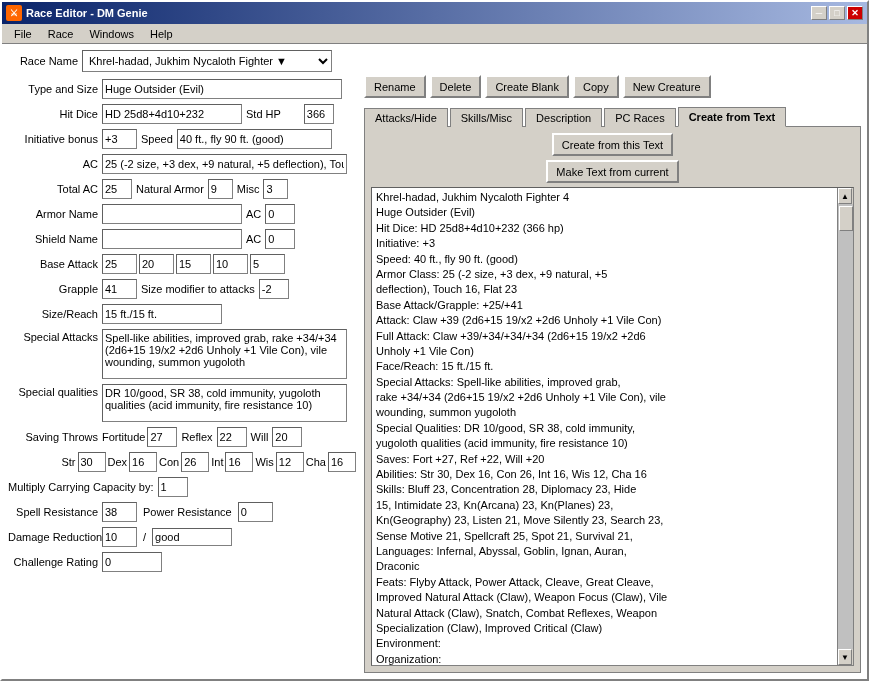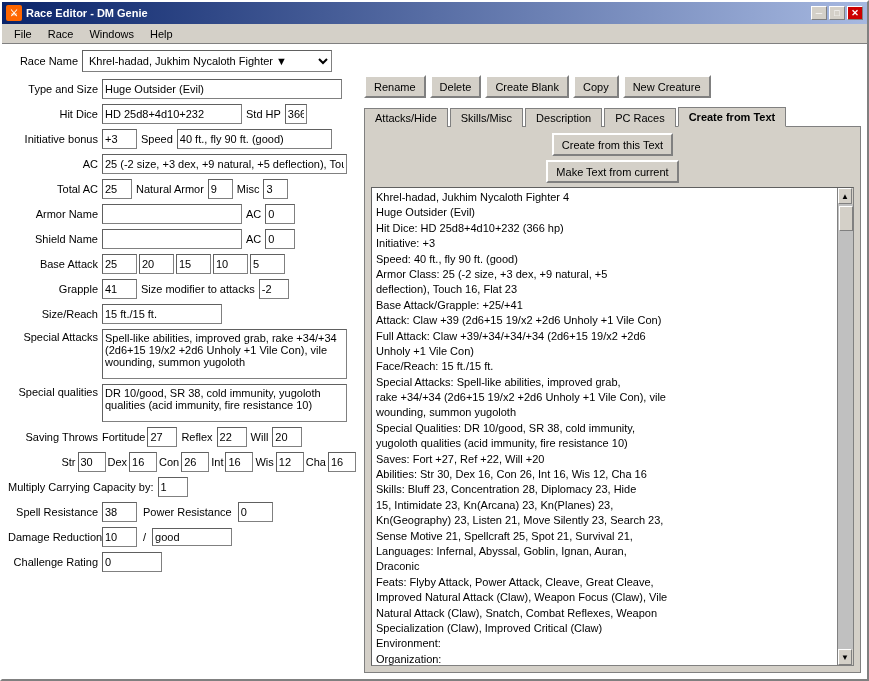--- a/index.html
+++ b/index.html
@@ -223,21 +223,21 @@
 
         <div class="form-row">
           <span class="form-label">Type and Size</span>
           <input type="text" class="large-input" style="width: 240px;" value="Huge Outsider (Evil)">
         </div>
 
         <div class="form-row">
           <span class="form-label">Hit Dice</span>
           <input type="text" style="width: 140px;" value="HD 25d8+4d10+232">
           <span style="margin:0 4px;">Std HP</span>
-          <input type="text" class="small-input" style="width: 22px;" value="366">
+          <input type="text" class="small-input" style="width: 30px; margin-left: 19px;" value="366">
         </div>
 
         <div class="form-row">
           <span class="form-label">Initiative bonus</span>
           <input type="text" class="small-input" style="width: 35px;" value="+3">
           <span style="margin:0 4px;">Speed</span>
           <input type="text" style="width: 155px;" value="40 ft., fly 90 ft. (good)">
         </div>
 
         <div class="form-row">

